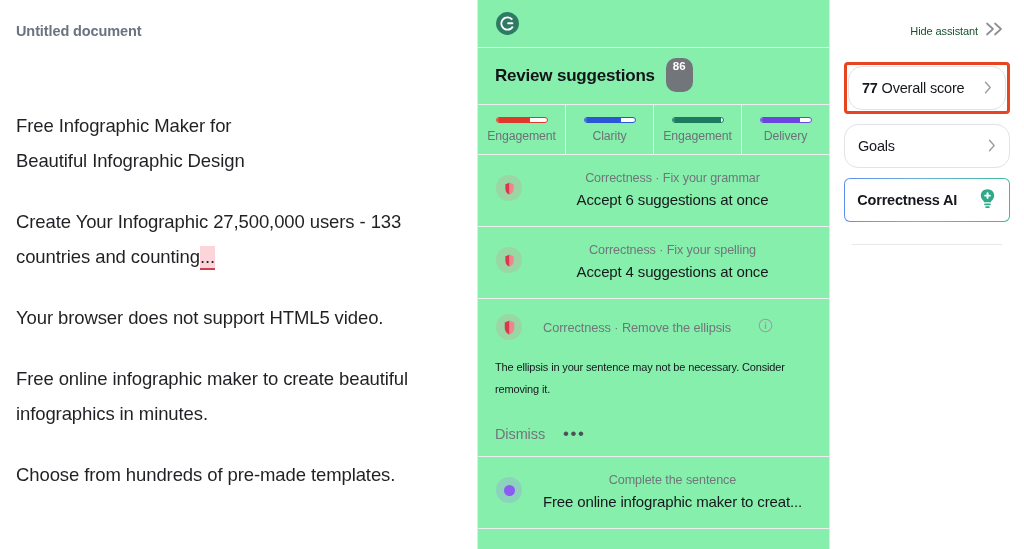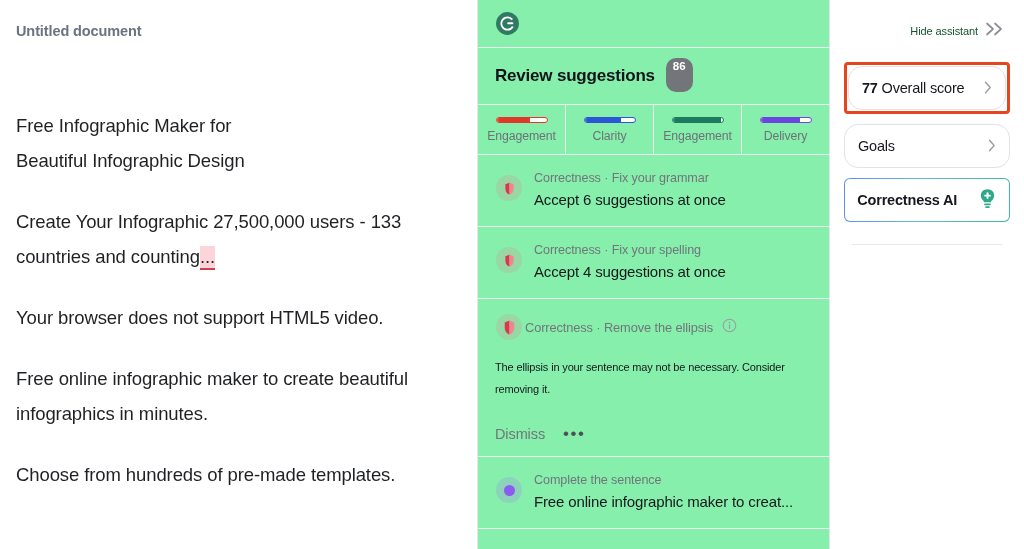--- a/index.html
+++ b/index.html
@@ -114,20 +114,21 @@
   }
 
   .sugg-list { flex: 1 1 auto; overflow: hidden; }
 
   .sugg-row {
     display: flex; align-items: flex-start;
     padding: 15px 18px 15px 17px;
     border-bottom: 1px solid #eceef0;
     cursor: pointer;
     gap: 11px;
+    text-align: center;
   }
   .sugg-icon-wrap {
     width: 28px; height: 28px; flex: 0 0 28px;
     display: flex; align-items: center; justify-content: center;
     position: relative; margin-top: 4px;
   }
   .sugg-icon-glow {
     position: absolute; width: 26px; height: 26px;
     border-radius: 50%;
   }
@@ -143,21 +144,21 @@
     letter-spacing: -0.15px; line-height: 22px;
     margin-top: 2px;
     white-space: nowrap; overflow: hidden; text-overflow: ellipsis;
   }
 
   
   .sugg-card {
     padding: 14px 18px 14px 17px;
     border-bottom: 1px solid #eceef0;
   }
-  .card-head { display: flex; align-items: center; gap: 2px; }
+  .card-head { display: flex; align-items: center; gap: 20px; }
   .card-cat { font-size: 12.8px; color: #72757a; letter-spacing: -0.1px; }
   .info-ico { margin-left: 7px; }
   .card-body {
     font-size: 11px; color: #16181d;
     line-height: 22px; letter-spacing: -0.15px;
     margin: 15px 0 0 0; max-width: 290px;
   }
   .card-actions {
     display: flex; align-items: center; gap: 18px;
     margin-top: 26px;

